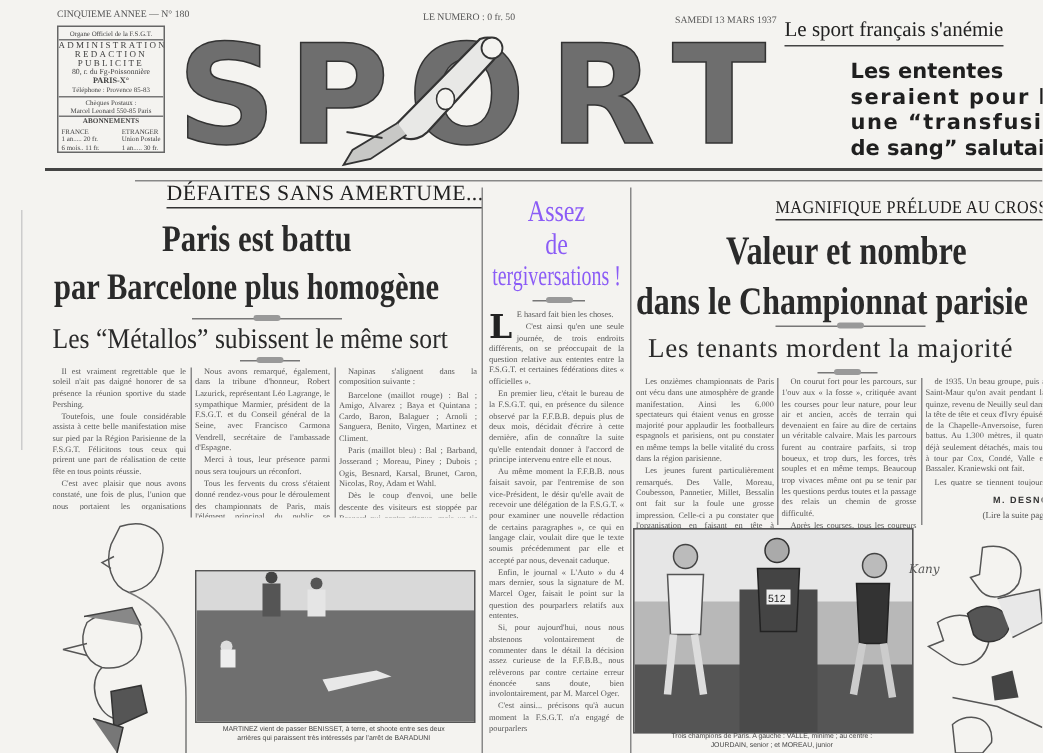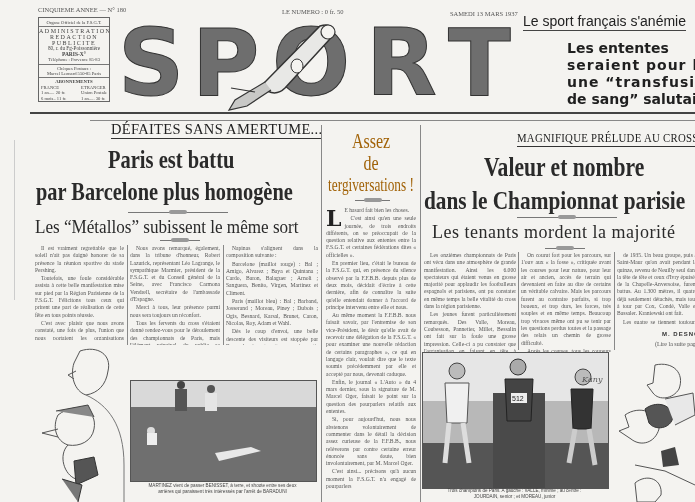--- a/index.html
+++ b/index.html
@@ -6,33 +6,33 @@
   body { width:695px; height:502px; overflow:hidden; background:#f4f3f0; font-family:"DejaVu Serif", serif; color:#2b2b2b; position:relative; }
   .abs { position:absolute; }
   .small { font-family:"Liberation Serif", serif; font-size:6px; color:#555; }
   .masthead-line { position:absolute; left:30px; right:0; height:2px; background:#444; }
   .logo-letter { position:absolute; top:18px; font-family:"DejaVu Sans", sans-serif; font-weight:bold; font-size:92px; line-height:92px; color:#6e6e6e; -webkit-text-stroke:1px #333; letter-spacing:0; }
   .info-box { position:absolute; left:38px; top:17px; width:70px; height:83px; border:1px solid #666; background:#f4f3f0; font-family:"Liberation Serif", serif; font-size:4.6px; color:#444; text-align:center; line-height:5.4px; overflow:hidden; }
   .info-box .sep { border-top:1px solid #777; margin:1px 0; }
   .info-box .big { font-size:6px; letter-spacing:1.5px; line-height:6px; }
   .info-box .bold { font-weight:bold; font-size:5.5px; }
   .info-box .row { display:flex; justify-content:space-between; padding:0 2px; }
-  .tag { font-family:Liberation Sans, sans-serif; color:#222; }
+  .tag { font-family:Liberation Serif, serif; color:#222; }
   .sans-head { font-family:"DejaVu Sans", sans-serif; font-weight:bold; color:#1f1f1f; }
   .kicker { font-family:"Liberation Serif", serif; font-size:14.5px; color:#222; border-bottom:1.5px solid #333; white-space:nowrap; letter-spacing:0.3px; }
   .headline { font-family:"Liberation Serif", serif; font-weight:bold; color:#2a2a2a; text-align:center; white-space:nowrap; transform-origin:left top; }
   .deck { font-family:"Liberation Serif", serif; color:#2a2a2a; white-space:nowrap; }
   .ornament { position:absolute; height:1px; background:#777; }
   .ornament::after { content:""; position:absolute; left:50%; top:-2px; width:18px; height:4px; margin-left:-9px; background:#999; border-radius:2px; }
   .col { position:absolute; font-family:"Liberation Serif", serif; font-size:5.6px; line-height:7.3px; color:#555; text-align:justify; overflow:hidden; }
   .col p { margin:0 0 1px 0; text-indent:6px; }
   .rule-v { position:absolute; width:1px; background:#888; }
   .photo { position:absolute; background:linear-gradient(180deg,#cfcfcf 0%,#9a9a9a 35%,#6d6d6d 60%,#8b8b8b 100%); border:1px solid #555; overflow:hidden; }
   .caption { position:absolute; font-family:"Liberation Sans", sans-serif; font-size:4.6px; color:#444; text-align:center; line-height:6px; }
-  .edito-center { font-family:"Liberation Serif", serif; text-align:center; color:#a16207; }
+  .edito-center { font-family:"Liberation Serif", serif; text-align:center; color:#8b5cf6; }
   .dropcap { float:left; font-family:"DejaVu Serif", serif; font-weight:bold; font-size:22px; line-height:20px; margin:1px 3px 0 0; color:#222; }
 </style>
 </head>
 <body>
 
 <div class="abs small" style="left:38px;top:6px;font-size:6.5px;">CINQUIEME ANNEE — N° 180</div>
 <div class="abs small" style="left:282px;top:8px;font-size:6.5px;">LE NUMERO : 0 fr. 50</div>
 <div class="abs small" style="left:450px;top:10px;font-size:6.5px;">SAMEDI 13 MARS 1937</div>
 
 <div class="info-box">
@@ -210,21 +210,21 @@
     <circle cx="160" cy="24" r="8" fill="#bbb" stroke="#444"></circle>
     <path d="M148 36 L170 36 L168 76 L150 76 Z" fill="#333" stroke="#222"></path>
     <path d="M152 76 L146 110 M166 76 L172 112" stroke="#ccc" stroke-width="5"></path>
   </svg>
 </div>
 <div class="caption" style="left:422px;top:488px;width:185px;">
   <div>Trois champions de Paris. A gauche : VALLE, minime ; au centre :</div>
   <div>JOURDAIN, senior ; et MOREAU, junior</div>
 </div>
 
-<div class="abs" style="left:582px;top:375px;font-family:'DejaVu Serif',serif;font-style:italic;font-size:8px;color:#555;">Kany</div>
+<div class="abs" style="left:606px;top:375px;font-family:'DejaVu Serif',serif;font-style:italic;font-size:8px;color:#555;">Kany</div>
 <svg class="abs" style="left:615px;top:355px;" width="80" height="147">
   <path d="M40 10 C58 6 70 18 64 34 C58 44 44 46 38 38 L32 30 L38 28 Z" fill="none" stroke="#555" stroke-width="1"></path>
   <path d="M10 60 C24 50 44 56 44 74 C40 88 26 92 16 84 L4 76 L14 72 Z" fill="none" stroke="#555" stroke-width="1"></path>
   <path d="M30 54 C40 46 56 48 58 62 C56 74 40 76 34 68 Z" fill="#555" stroke="#333"></path>
   <path d="M50 44 L78 38 L80 60 L60 70" fill="#e8e8e8" stroke="#555" stroke-width="1"></path>
   <path d="M46 96 L60 92 L64 110 L48 112 Z" fill="#444"></path>
   <path d="M20 110 L50 116 L80 130" fill="none" stroke="#555" stroke-width="1"></path>
   <path d="M20 128 C32 118 48 124 46 140 L40 147 L22 147 Z" fill="none" stroke="#555" stroke-width="1"></path>
 </svg>
 

